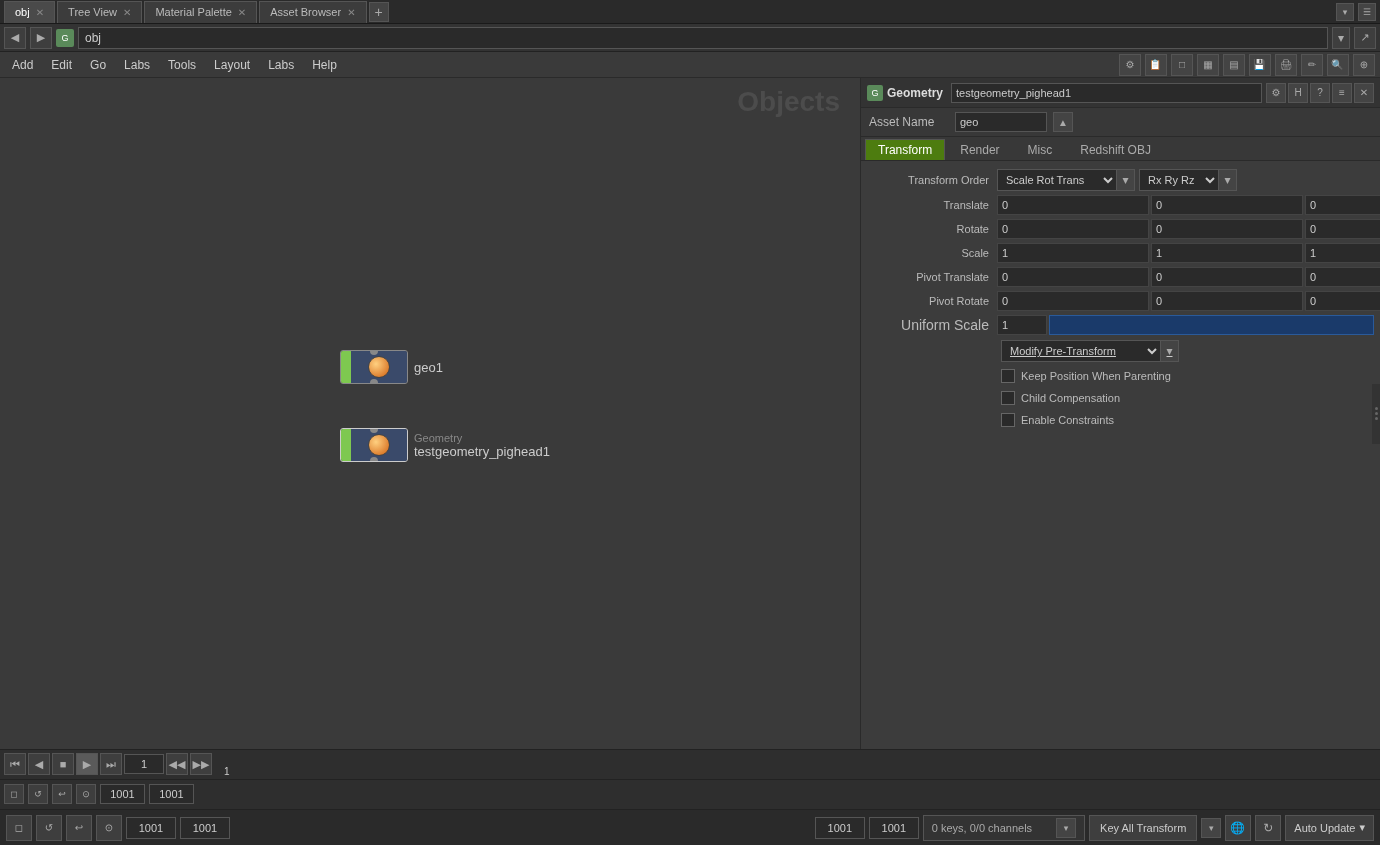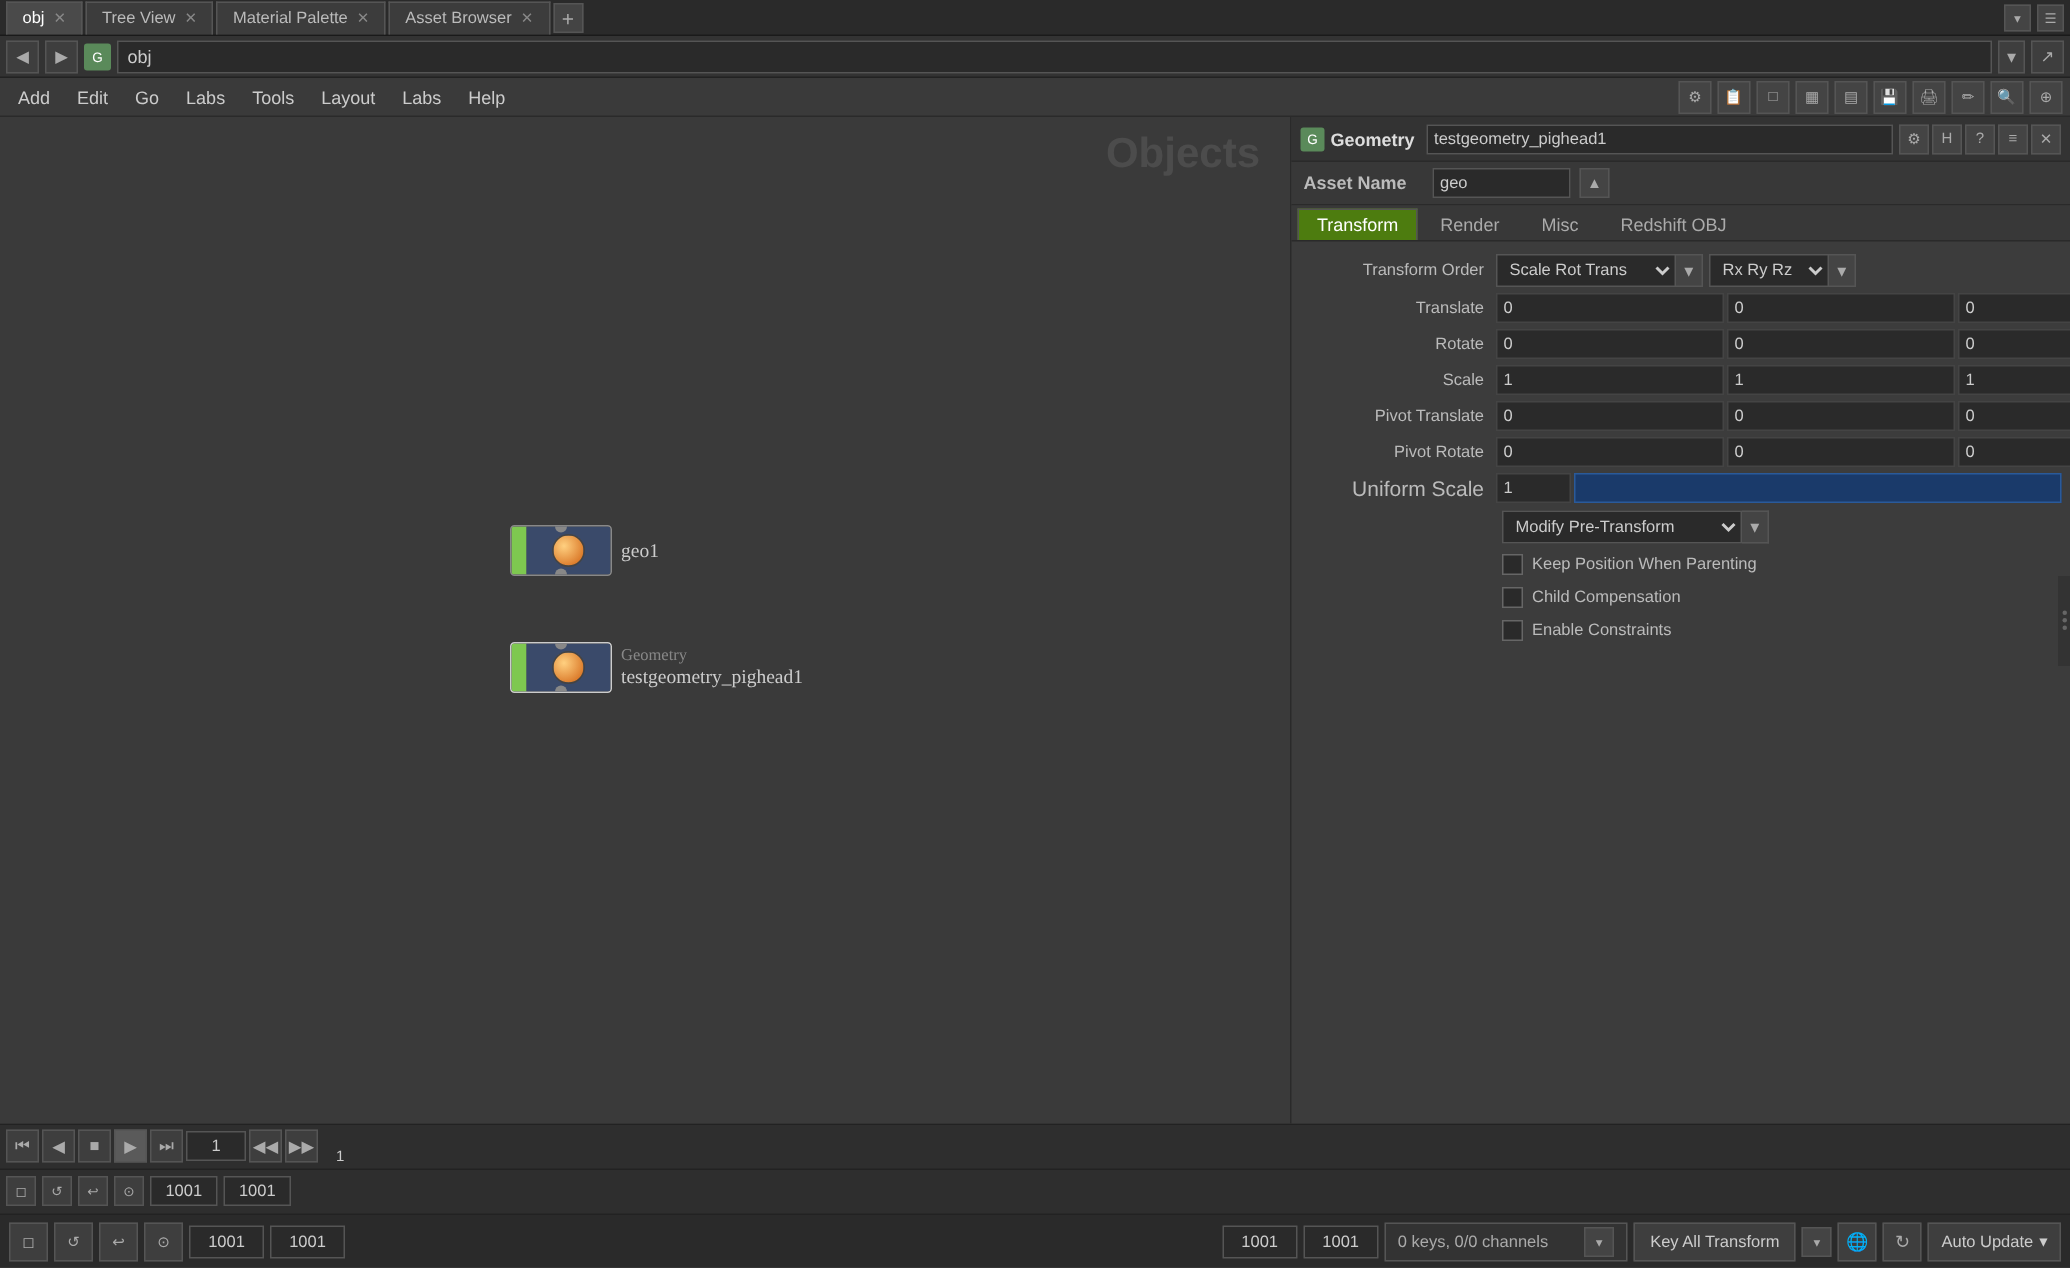--- a/index.html
+++ b/index.html
@@ -176,21 +176,20 @@
       font-weight: bold;
       pointer-events: none;
     }
 
     
     .node {
       position: absolute;
       display: flex;
       align-items: center;
       gap: 6px;
-      font-family: Liberation Serif, serif;
     }
     .node-icon {
       width: 68px;
       height: 34px;
       background: #555;
       border: 1px solid #888;
       border-radius: 3px;
       display: flex;
       align-items: center;
       justify-content: center;
@@ -309,21 +308,20 @@
       align-items: center;
       padding: 4px 8px;
       background: #383838;
       border-bottom: 1px solid #2a2a2a;
       gap: 6px;
     }
     .asset-name-label {
       color: #bbb;
       font-size: 12px;
       min-width: 80px;
-      font-weight: bold;
     }
     .asset-name-input {
       width: 92px;
       height: 20px;
       background: #2a2a2a;
       border: 1px solid #555;
       color: #ccc;
       padding: 0 4px;
       font-size: 11px;
     }
@@ -943,21 +941,21 @@
         </div>
       </div>
 
       <div class="uniform-scale-row">
         <span class="uniform-scale-label">Uniform Scale</span>
         <input class="uniform-scale-field" value="1" style="">
         <div style="flex:1;height:20px;background:#1a3a6a;border:1px solid #2a5a9a;margin-left:2px;"></div>
       </div>
 
       <div class="modify-pre-row">
-        <div style="display:flex;align-items:center;">
+        <div style="display:flex;align-items:center;text-decoration:underline;">
           <select class="modify-pre-select">
             <option>Modify Pre-Transform</option>
           </select>
           <div class="modify-pre-arrow">▾</div>
         </div>
       </div>
 
       <div class="checkbox-row">
         <div class="checkbox-box"></div>
         <span class="checkbox-label">Keep Position When Parenting</span>

